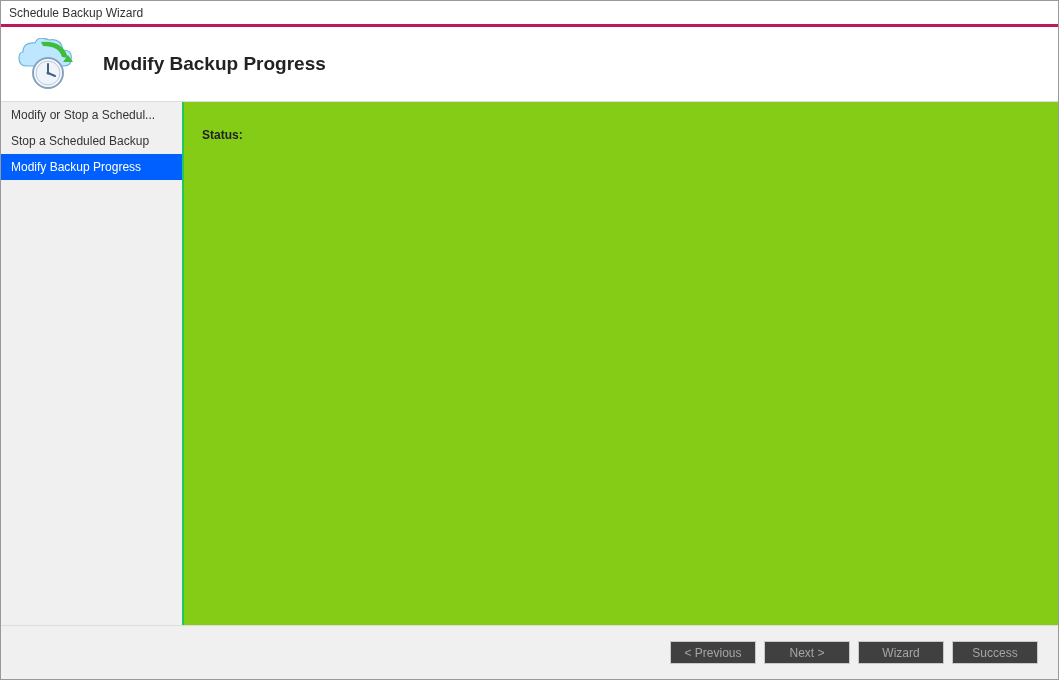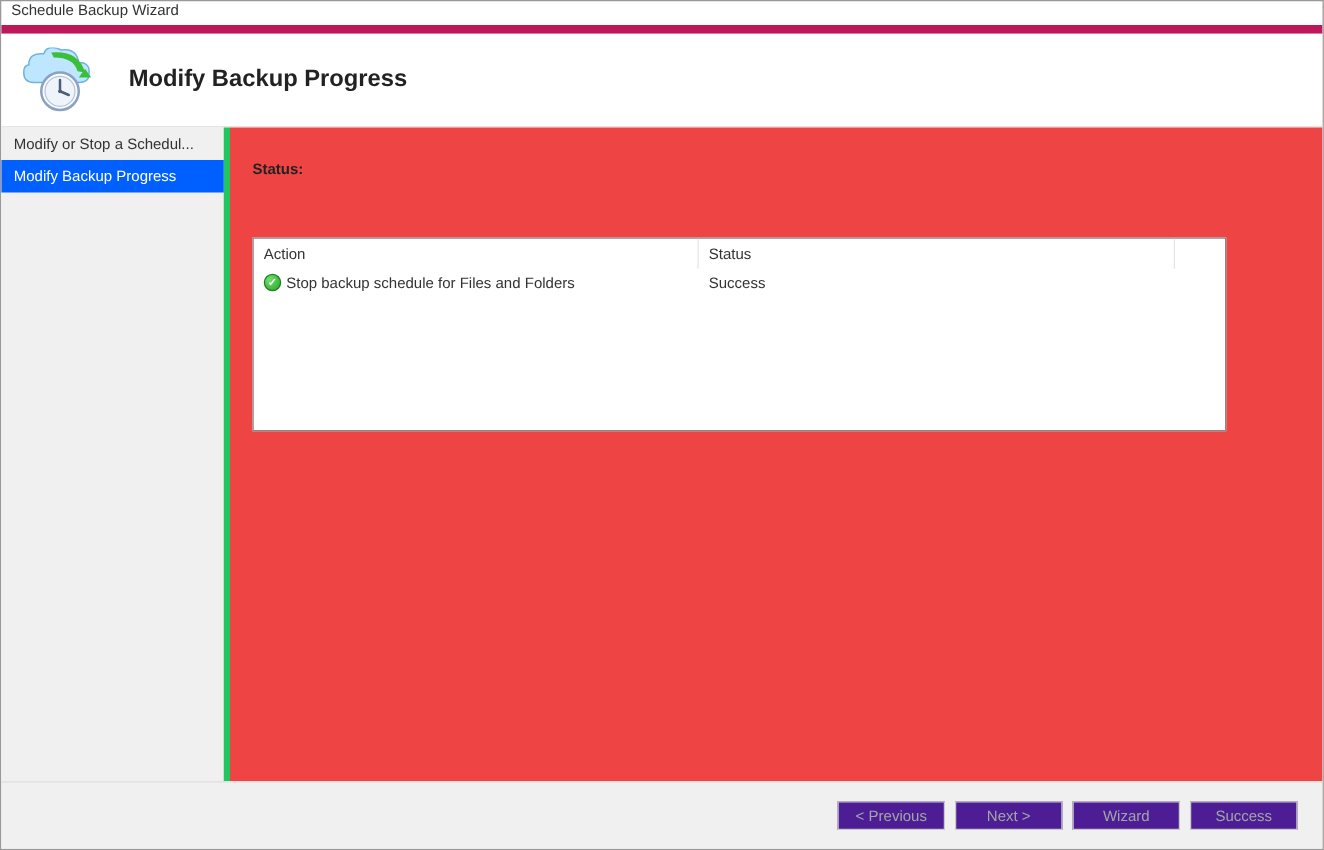--- a/index.html
+++ b/index.html
@@ -12,24 +12,25 @@
       width: 1059px;
       height: 680px;
       background: #fff;
       border: 1px solid #999;
       display: flex;
       flex-direction: column;
     }
     .titlebar {
       height: 26px;
       display: flex;
-      padding: 0 8px;
-      font-size: 12px;
-      color: #333;
-      border-bottom: 7px solid #be185d;
+      align-items: center;
+      padding: 0 8px;
+      font-size: 12px;
+      color: #333;
+      border-bottom: 3px solid #be185d;
     }
     .header {
       height: 75px;
       background: #fff;
       display: flex;
       align-items: center;
       padding: 8px 10px 8px 8px;
       gap: 24px;
       border-bottom: 1px solid #ddd;
     }
@@ -45,45 +46,45 @@
     }
     .body {
       flex: 1;
       display: flex;
       background: #f0f0f0;
       min-height: 0;
     }
     .sidebar {
       width: 183px;
       background: #f0f0f0;
-      border-right: 5px solid #22c55e;
+      border-right: 2px solid #22c55e;
       display: flex;
       flex-direction: column;
     }
     .sidebar-item {
       height: 26px;
       line-height: 26px;
       padding: 0 10px;
       font-size: 12px;
       color: #333;
       white-space: nowrap;
       overflow: hidden;
       text-overflow: ellipsis;
       cursor: default;
     }
     .sidebar-item.selected {
       background: #0060ff;
       color: #fff;
     }
     .content {
       flex: 1;
-      background: #ef4444;
+      background: #84cc16;
       padding: 20px 77px 20px 18px;
       display: flex;
-      flex-direction: column;
+      flex-direction: row;
     }
     .status-label {
       font-size: 12px;
       font-weight: bold;
       color: #222;
       margin-bottom: 48px;
       margin-top: 6px;
     }
     .status-text {
       font-size: 12px;
@@ -174,21 +175,21 @@
       height: 23px;
       font-size: 12px;
       border: 1px solid #c9c9c9;
       background: #e9e9e9;
       color: #777;
       cursor: default;
       text-align: center;
     }
     .wiz-button[disabled] {
       color: #a5a5a5;
-      background: #4c1d95;
+      background: #404040;
     }
   </style>
 </head>
 <body>
 
 <div class="titlebar">
   <span>Schedule Backup Wizard</span>
 </div>
 
 <div class="header">
@@ -203,40 +204,27 @@
       <line x1="35" y1="35" x2="42" y2="38" stroke="#4a5f7d" stroke-width="2" stroke-linecap="round"></line>
       <circle cx="35" cy="35" r="1.5" fill="#4a5f7d"></circle>
     </svg>
   </div>
   <div class="header-title">Modify Backup Progress</div>
 </div>
 
 <div class="body">
   <div class="sidebar">
     <div class="sidebar-item">Modify or Stop a Schedul...</div>
+    <div class="sidebar-item">Stop a Scheduled Backup</div>
     <div class="sidebar-item selected">Modify Backup Progress</div>
   </div>
 
   <div class="content">
     <div class="status-label">Status:</div>
 
-    <div class="table-frame">
-      <div class="table-header">
-        <div class="th-action">Action</div>
-        <div class="th-status">Status</div>
-        <div class="th-last"></div>
-      </div>
-      <div class="table-row">
-        <div class="td-action">
-          <span class="success-icon">✓</span>
-          <span>Stop backup schedule for Files and Folders</span>
-        </div>
-        <div class="td-status">Success</div>
-      </div>
-    </div>
   </div>
 </div>
 
 <div class="footer">
   <button class="wiz-button" disabled="">&lt; Previous</button>
   <button class="wiz-button" disabled="">Next &gt;</button>
   <button class="wiz-button" disabled="">Wizard</button>
   <button class="wiz-button" disabled="">Success</button>
 </div>
 

